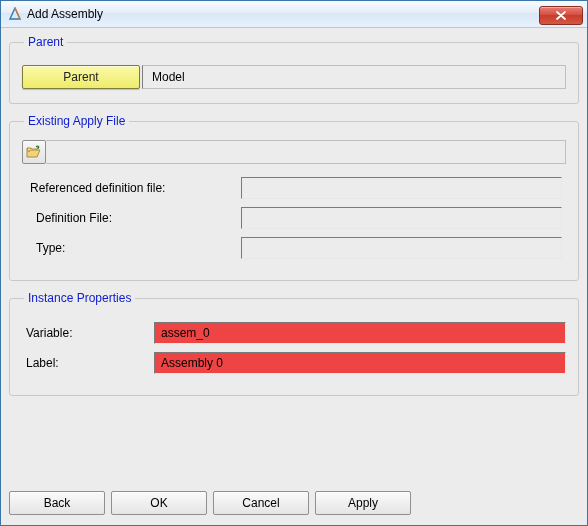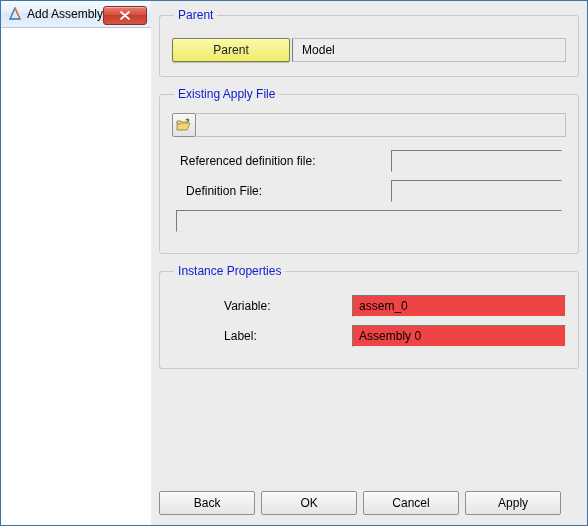--- a/index.html
+++ b/index.html
@@ -7,21 +7,21 @@
     margin: 0; padding: 0;
     width: 588px; height: 526px;
     font-family: "Segoe UI", Tahoma, Arial, sans-serif;
     font-size: 12px;
     color: #000;
   }
   .window {
     width: 588px; height: 526px;
     background: #fff;
     border: 1px solid #3a74a8;
-    display: flex; flex-direction: row;
+    display: flex; flex-direction: column;
     position: relative;
   }
   .titlebar {
     height: 27px;
     background: linear-gradient(#f7fbff, #e6eef9 45%, #d9e7f7 46%, #e8f1fb);
     border-bottom: 1px solid #b8c9dc;
     display: flex; align-items: center;
     padding: 0 2px 0 6px;
   }
   .titlebar .app-icon {
@@ -145,21 +145,20 @@
   
   .ip-row {
     display: flex; align-items: center;
     margin: 6px 0;
     min-height: 24px;
   }
   .ip-label {
     width: 132px;
     padding-left: 4px;
     font-size: 12px;
-    margin-left: 48px;
   }
   .ip-input {
     flex: 1;
     height: 22px;
     border-top: 1px solid #7a7a7a;
     border-left: 1px solid #7a7a7a;
     border-right: 1px solid #e8e8e8;
     border-bottom: 1px solid #e8e8e8;
     background: #ef4444;
     font-family: inherit;
@@ -233,20 +232,21 @@
       </div>
       <div class="kv-row">
         <div class="kv-label">Referenced definition file:</div>
         <div class="kv-field"></div>
       </div>
       <div class="kv-row">
         <div class="kv-label indent">Definition File:</div>
         <div class="kv-field"></div>
       </div>
       <div class="kv-row">
+        <div class="kv-label indent">Type:</div>
         <div class="kv-field"></div>
       </div>
     </fieldset>
 
     <fieldset class="group">
       <legend>Instance Properties</legend>
       <div class="ip-row">
         <div class="ip-label">Variable:</div>
         <input class="ip-input" type="text" value="assem_0" style="">
       </div>

